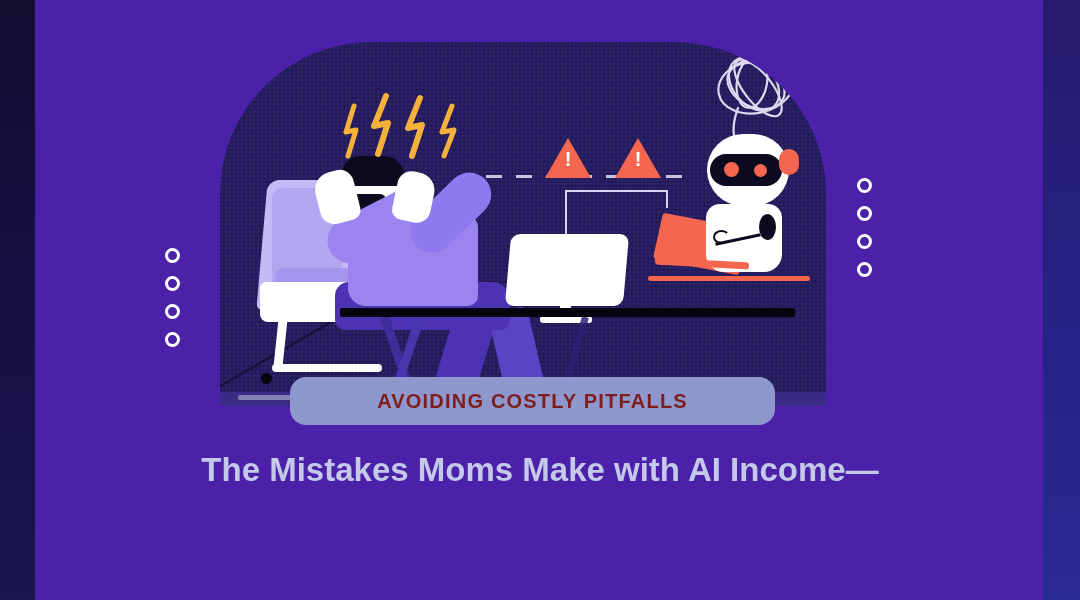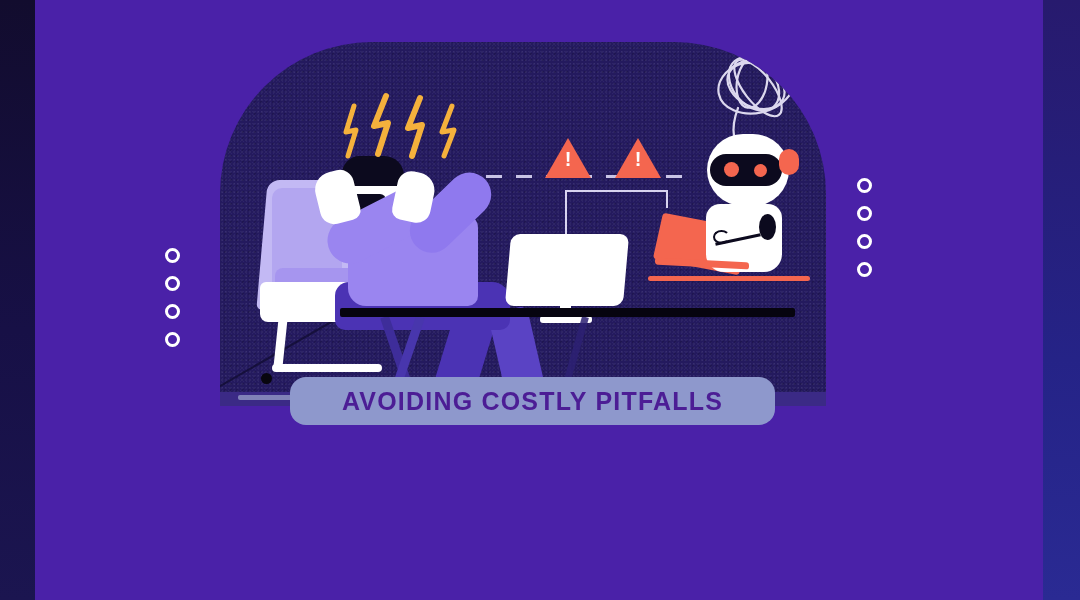--- a/index.html
+++ b/index.html
@@ -108,21 +108,21 @@
   .rb-arm2{position:absolute;left:493px;top:188px;width:13px;height:10px;border:2px solid #0c0a1e;
     border-radius:50%;border-right-color:transparent;}
   .rb-laptop{position:absolute;left:438px;top:178px;width:86px;height:48px;background:#f4664f;
     border-radius:4px;transform:skewY(11deg) skewX(-12deg);}
   .rb-laptop-base{position:absolute;left:435px;top:218px;width:94px;height:7px;background:#f4664f;border-radius:3px;transform:skewY(3deg);}
   .rb-deskline{position:absolute;left:428px;top:234px;width:162px;height:5px;background:#f4664f;border-radius:3px;}
 
   
   .badge{position:absolute;left:290px;top:377px;width:485px;height:48px;background:#8e98cc;
     border-radius:16px;display:flex;align-items:center;justify-content:center;}
-  .badge-text{color:#4c1d95;font-size:25px;font-weight:bold;letter-spacing:1.2px;
+  .badge-text{color:#7f1d1d;font-size:20px;font-weight:bold;letter-spacing:1.2px;
     font-family:"Liberation Sans",sans-serif;white-space:nowrap;}
 
   
   .headline{position:absolute;left:140px;top:446px;width:800px;text-align:center;
     color:#c4c9ea;font-size:33px;font-weight:bold;line-height:1.45;
     font-family:"Liberation Sans",sans-serif;}
   .headline .ln{display:block;}
 </style>
 </head>
 <body>
@@ -223,15 +223,16 @@
     <div class="rb-eye2"></div>
     <div class="rb-ear"></div>
     <div class="rb-deskline"></div>
   </div>
 
   <div class="badge">
     <span class="badge-text">AVOIDING COSTLY PITFALLS</span>
   </div>
 
   <div class="headline">
+    <span class="ln">The Mistakes Moms Make with AI Income—</span>
   </div>
 
 </div>
 
 </body></html>

